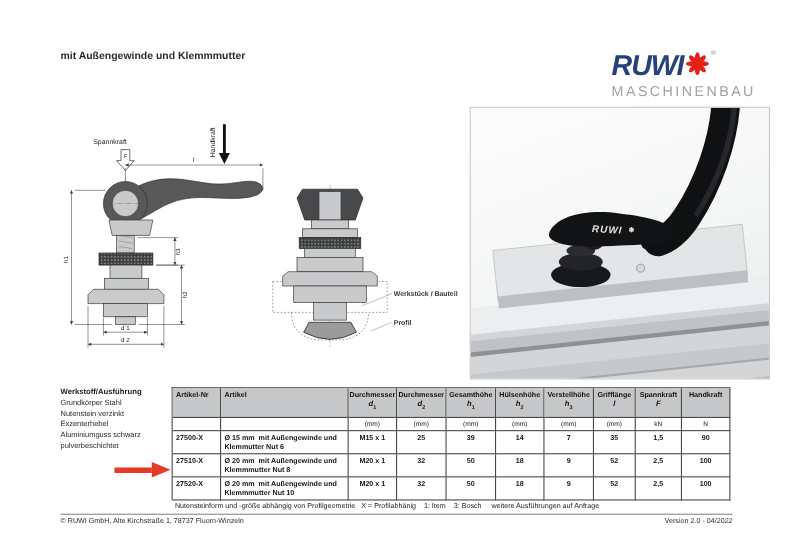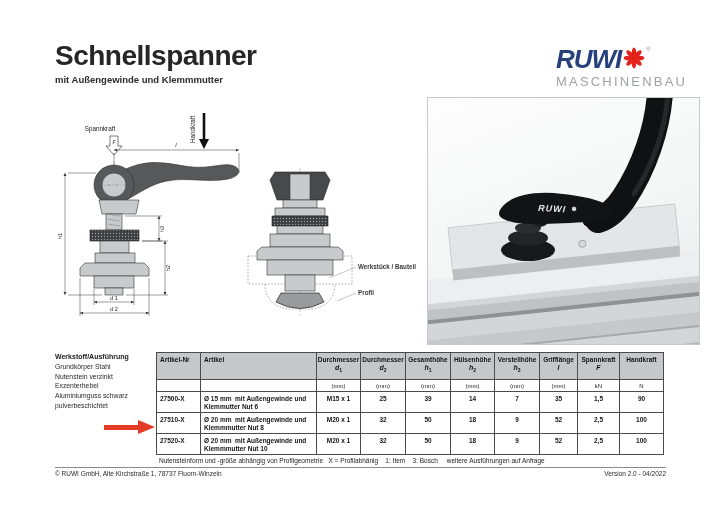--- a/index.html
+++ b/index.html
@@ -56,21 +56,20 @@
   .rule{position:absolute;left:55px;top:467px;width:611px;border-top:1px solid #8a8a8a;}
   .foot-l{position:absolute;left:55px;top:470px;font-size:6.5px;color:#2a2a2a;}
   .foot-r{position:absolute;left:500px;top:470px;width:166px;text-align:right;font-size:6.5px;color:#2a2a2a;}
 </style>
 </head>
 <body>
 
 <div class="page">
 
   <div class="title-block">
-    <div class="title">Schnellspanner</div>
     <div class="subtitle">mit Außengewinde und Klemmmutter</div>
   </div>
 
   <div class="logo">
     <div class="logo-row">
       <span class="logo-word">RUWI</span>
       <span class="logo-star">
         <svg width="22" height="22" viewBox="0 0 22 22">
           <g fill="#e2231a">
             <g transform="translate(11,11)">

